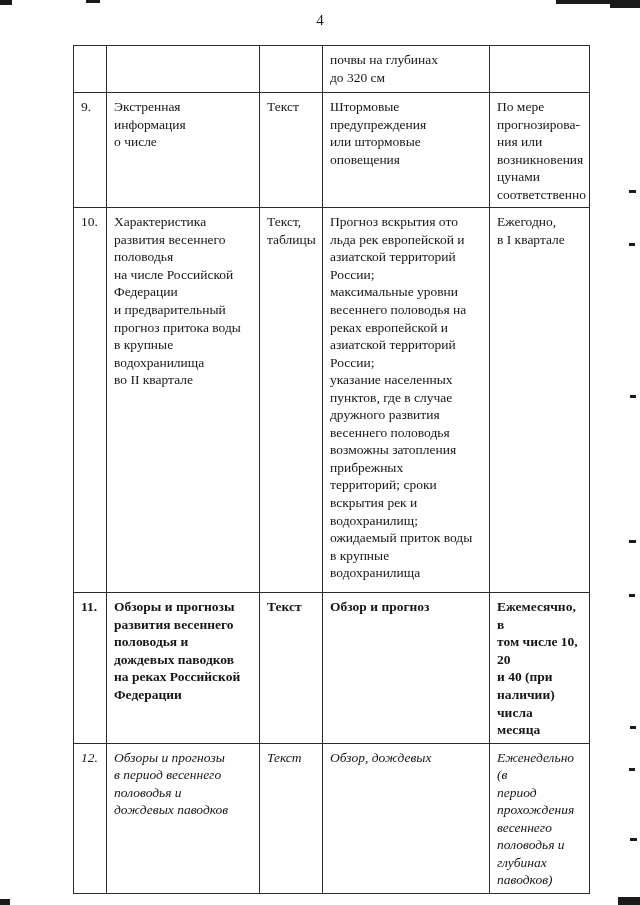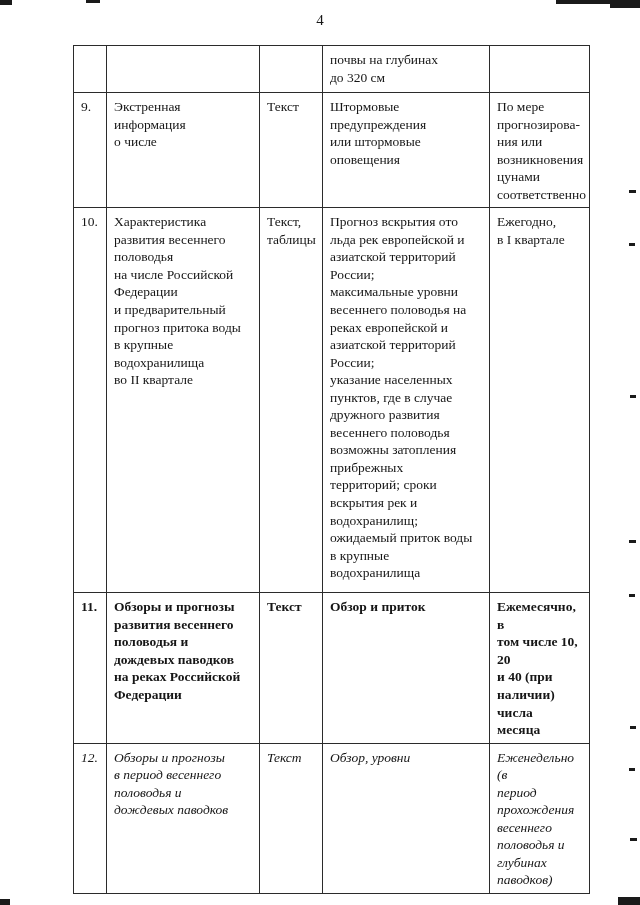--- a/index.html
+++ b/index.html
@@ -143,35 +143,35 @@
       </tr>
       <tr style="height:138px;font-weight:bold;">
         <td class="c-num">11.</td>
         <td class="c-name">Обзоры и прогнозы
 развития весеннего
 половодья и
 дождевых паводков
 на реках Российской
 Федерации</td>
         <td class="c-format">Текст</td>
-        <td class="c-content">Обзор и приток</td>
+        <td class="c-content">Обзор и прогноз</td>
         <td class="c-period">Ежемесячно, в
 том числе 10, 20
 и 40 (при
 наличии) числа
 месяца</td>
       </tr>
       <tr style="height:132px;font-style:italic;">
         <td class="c-num">12.</td>
         <td class="c-name">Обзоры и прогнозы
 в период весеннего
 половодья и
 дождевых паводков</td>
         <td class="c-format">Текст</td>
-        <td class="c-content">Обзор, уровни</td>
+        <td class="c-content">Обзор, дождевых</td>
         <td class="c-period">Еженедельно (в
 период
 прохождения
 весеннего
 половодья и
 глубинах
 паводков)</td>
       </tr>
     </tbody>
   </table>

